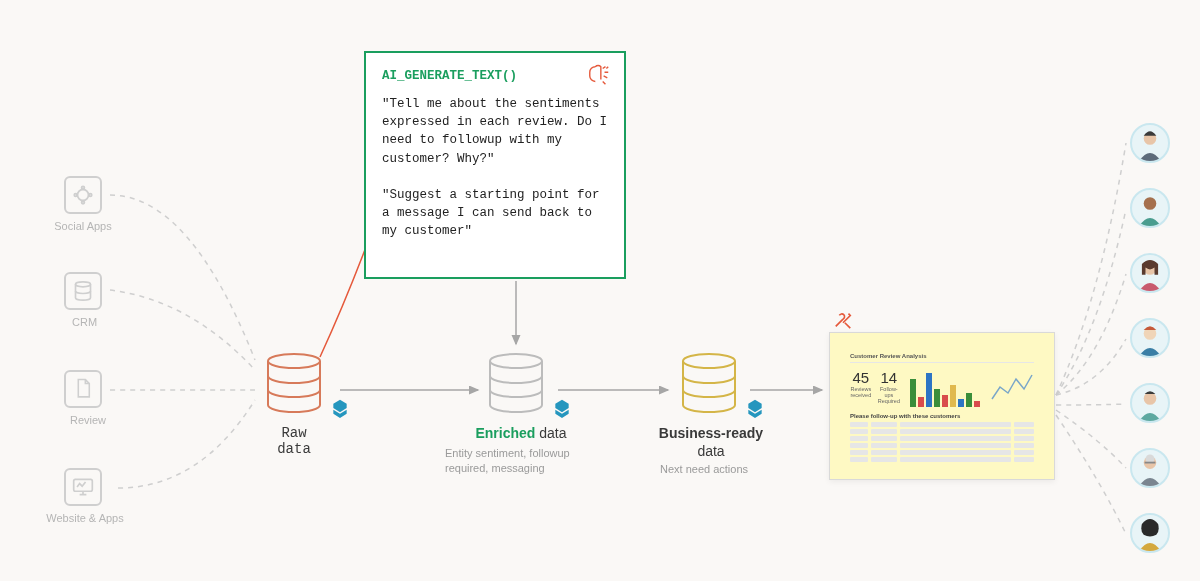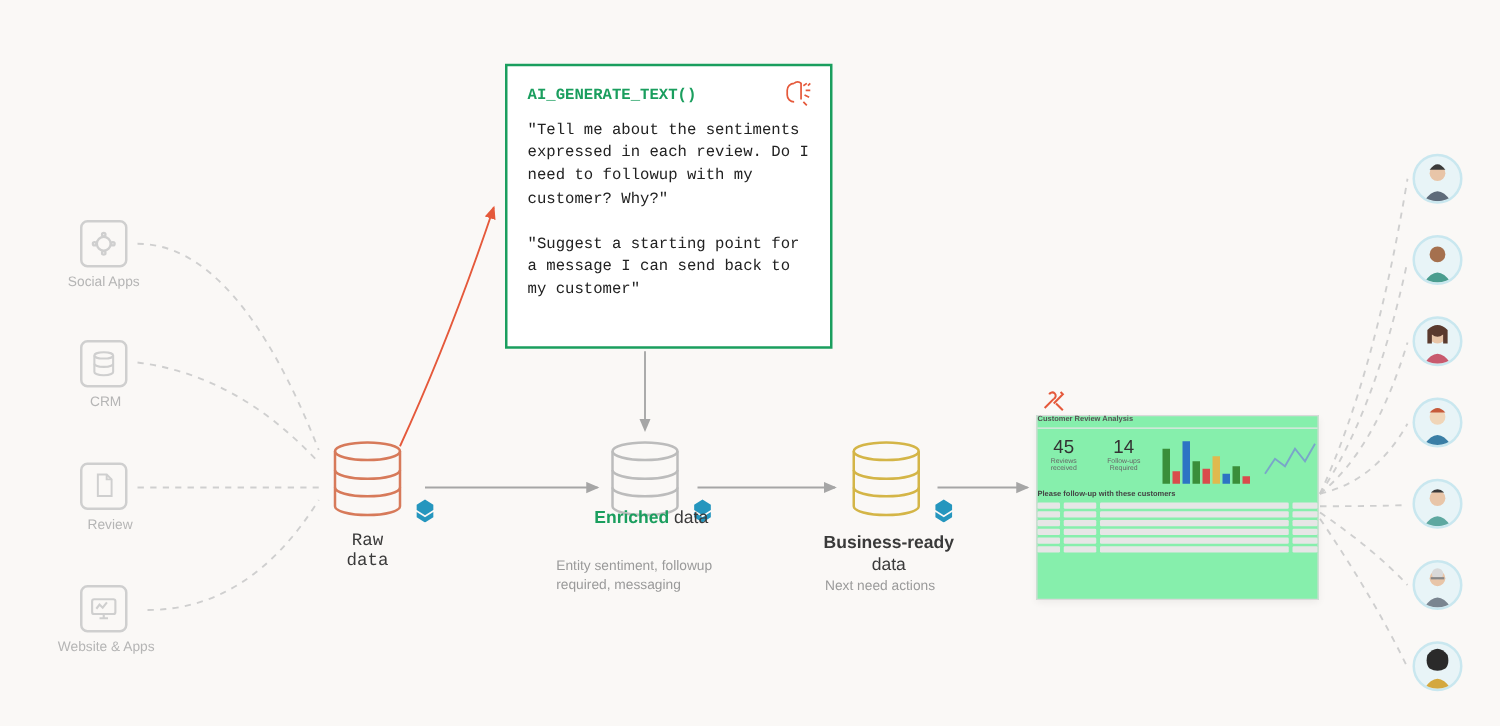--- a/index.html
+++ b/index.html
@@ -38,21 +38,21 @@
 }
 .stage-sublabel {
   position: absolute;
   font-size: 11px;
   color: #9a9a9a;
   text-align: left;
   line-height: 1.35;
 }
 .code-box {
   position: absolute;
-  left: 404px;
+  left: 364px;
   top: 51px;
   width: 262px;
   height: 228px;
   background: #fff;
   border: 2.5px solid #1a9e5e;
   padding: 14px 16px;
   font-family: "Courier New", monospace;
   font-size: 12.5px;
   line-height: 1.45;
 }
@@ -69,24 +69,24 @@
   right: 12px;
   top: 10px;
   color: #e5593b;
 }
 .dashboard-box {
   position: absolute;
   left: 829px;
   top: 332px;
   width: 226px;
   height: 148px;
-  background: #86efac;
+  background: #fef9c3;
   border: 1px solid #d9d9d9;
   box-shadow: 0 2px 6px rgba(0,0,0,0.06);
-  padding: 0;
+  padding: 20px;
 }
 .dash-header {
   font-size: 6px;
   color: #555;
   font-weight: 600;
   border-bottom: 1px solid #e6e6e6;
   padding-bottom: 3px;
   margin-bottom: 6px;
 }
 .dash-row1 {
@@ -256,21 +256,21 @@
     <path d="M5 9 v44 a26 7 0 0 0 52 0 V9"></path>
     <path d="M5 24 a26 7 0 0 0 52 0"></path>
     <path d="M5 38 a26 7 0 0 0 52 0"></path>
   </svg>
 </div>
 <div class="blue-badge" style="left:552px;top:398px;">
   <svg width="20" height="20" viewBox="0 0 24 24">
       <path fill="#2596be" d="M12 2 L20 7 L20 12 L12 17 L4 12 L4 7 Z M4 14 L12 19 L20 14 L20 19 L12 24 L4 19 Z"></path>
     </svg>
 </div>
-<div class="stage-label" style="left:466px;top:405px;width:110px;">
+<div class="stage-label" style="left:466px;top:425px;width:110px;">
   <span class="enriched-word">Enriched</span><span> data</span>
 </div>
 <div class="stage-sublabel" style="left:445px;top:446px;width:150px;">Entity sentiment, followup required, messaging</div>
 
 <div class="db-cylinder" style="left:678px;top:352px;">
   <svg width="62" height="66" viewBox="0 0 62 66" fill="none" stroke="#d4b547" stroke-width="2">
     <ellipse cx="31" cy="9" rx="26" ry="7"></ellipse>
     <path d="M5 9 v44 a26 7 0 0 0 52 0 V9"></path>
     <path d="M5 24 a26 7 0 0 0 52 0"></path>
     <path d="M5 38 a26 7 0 0 0 52 0"></path>

